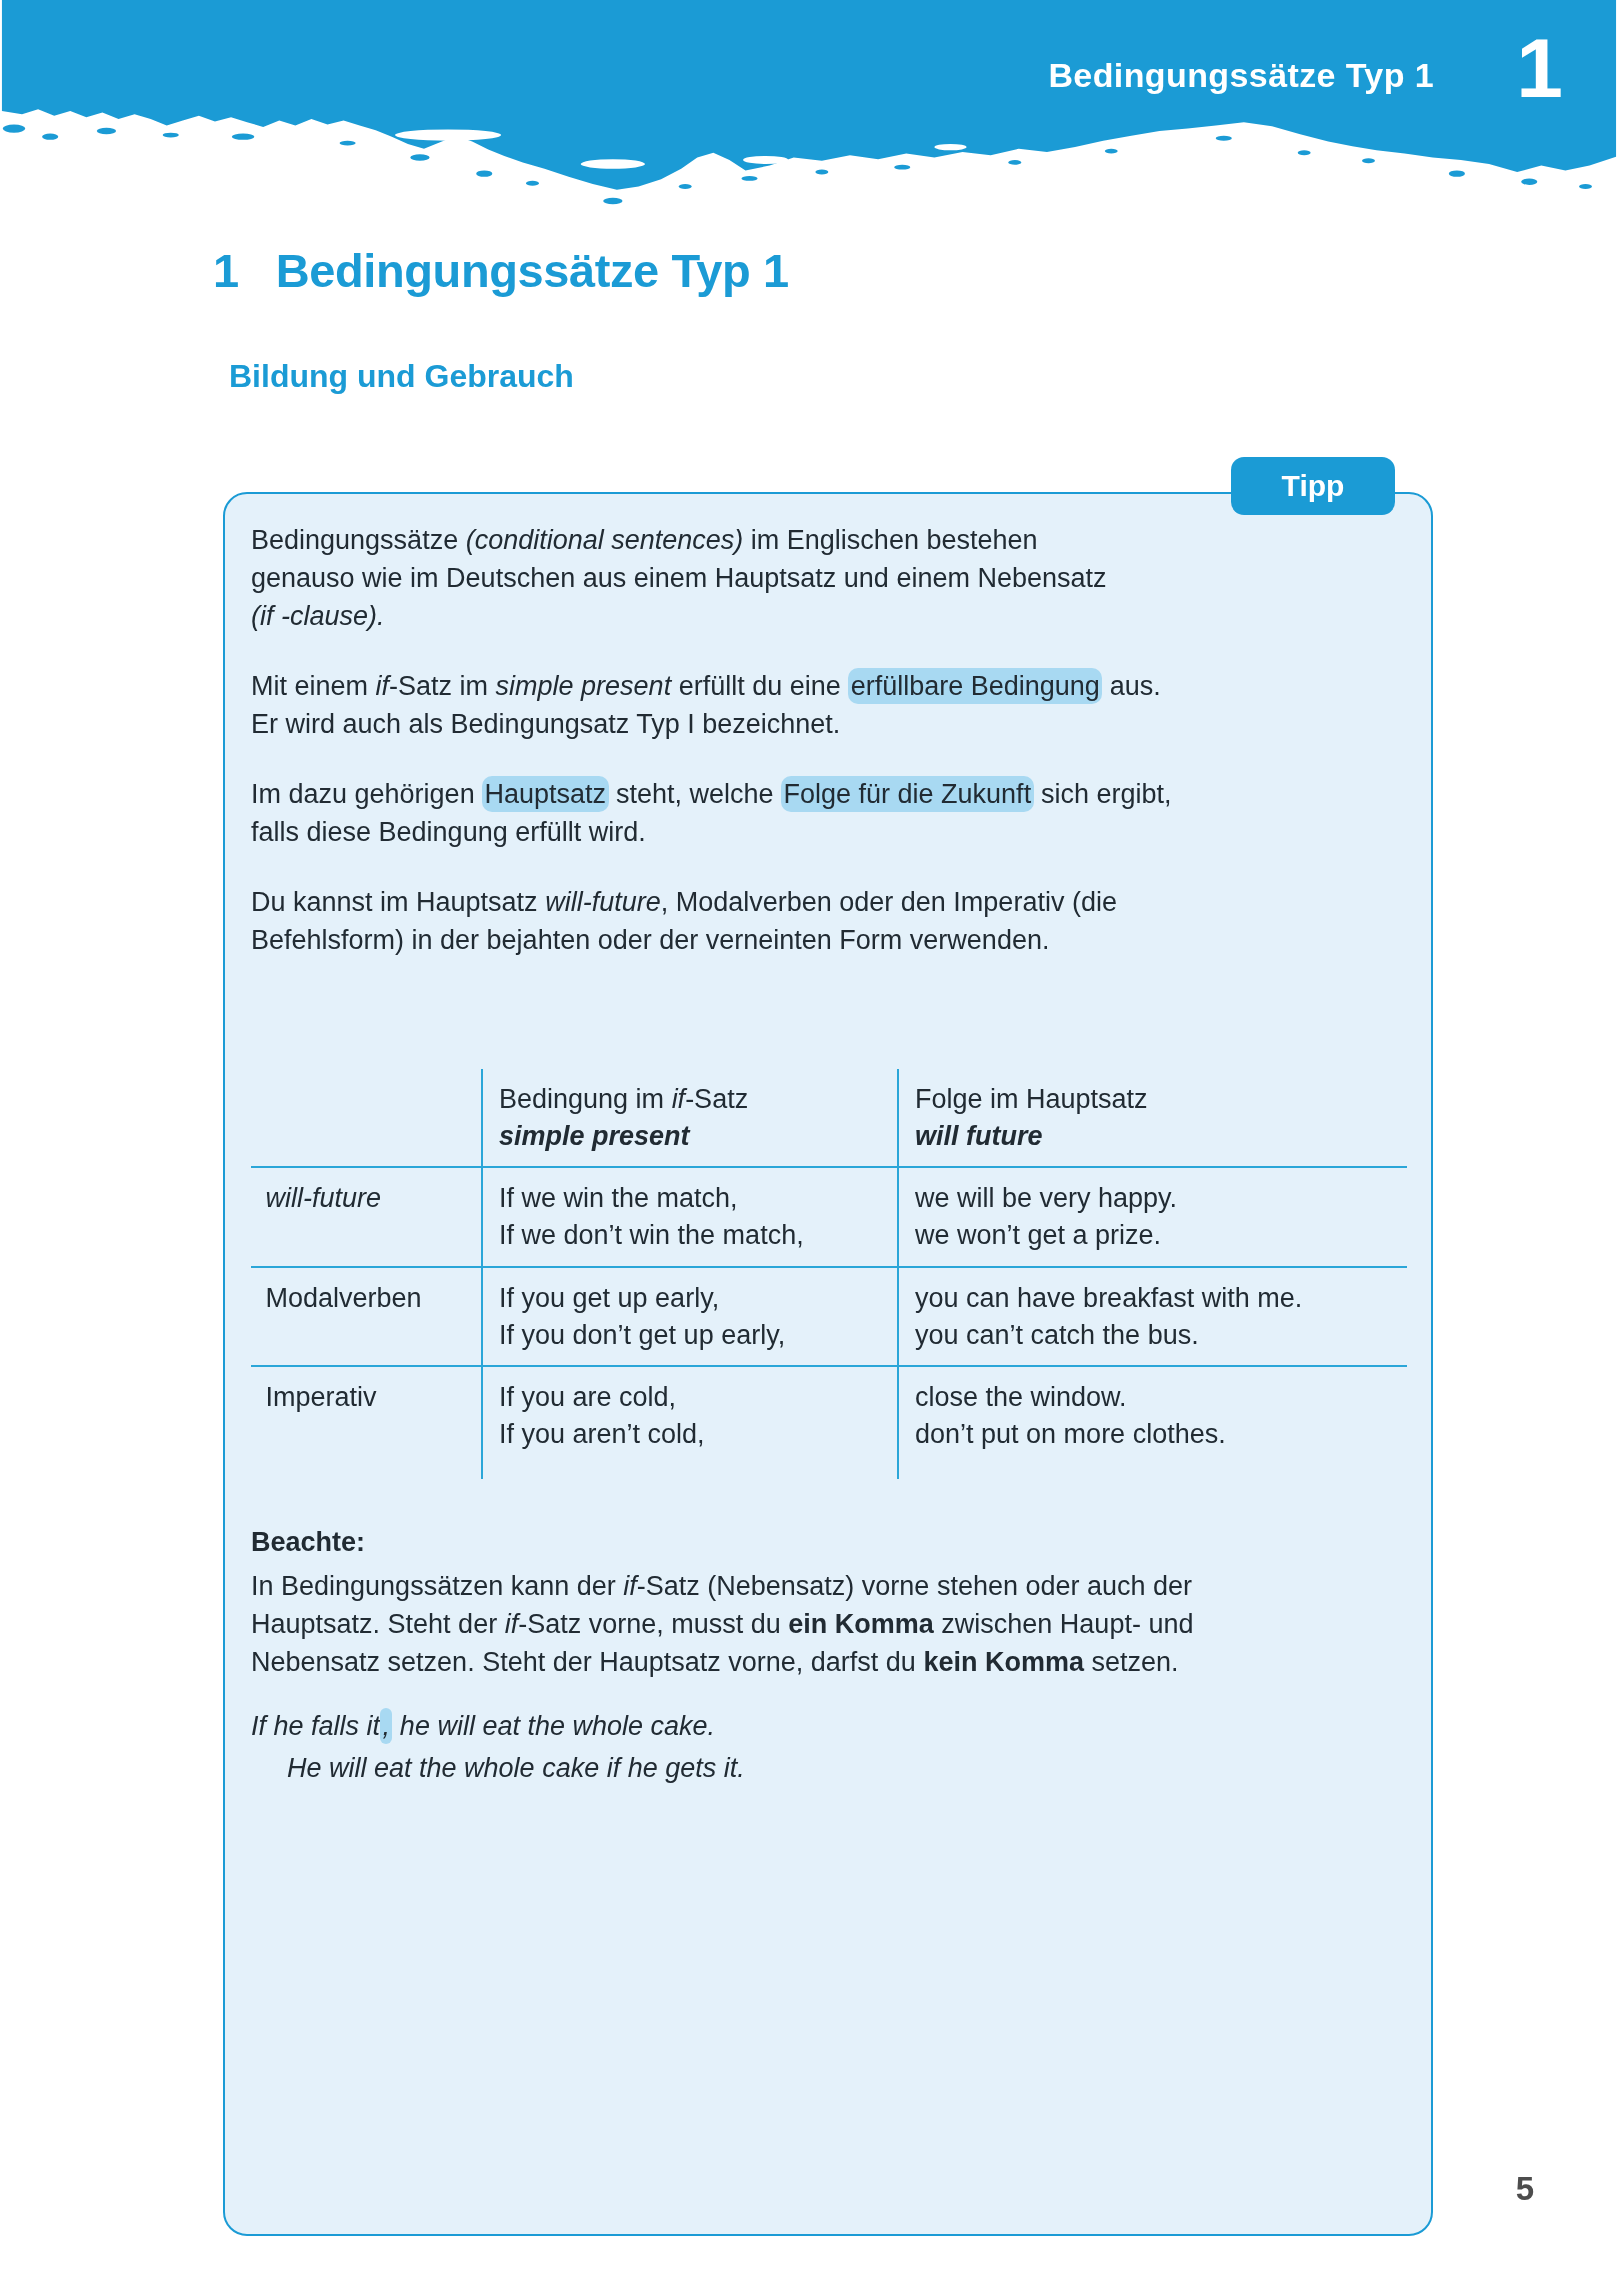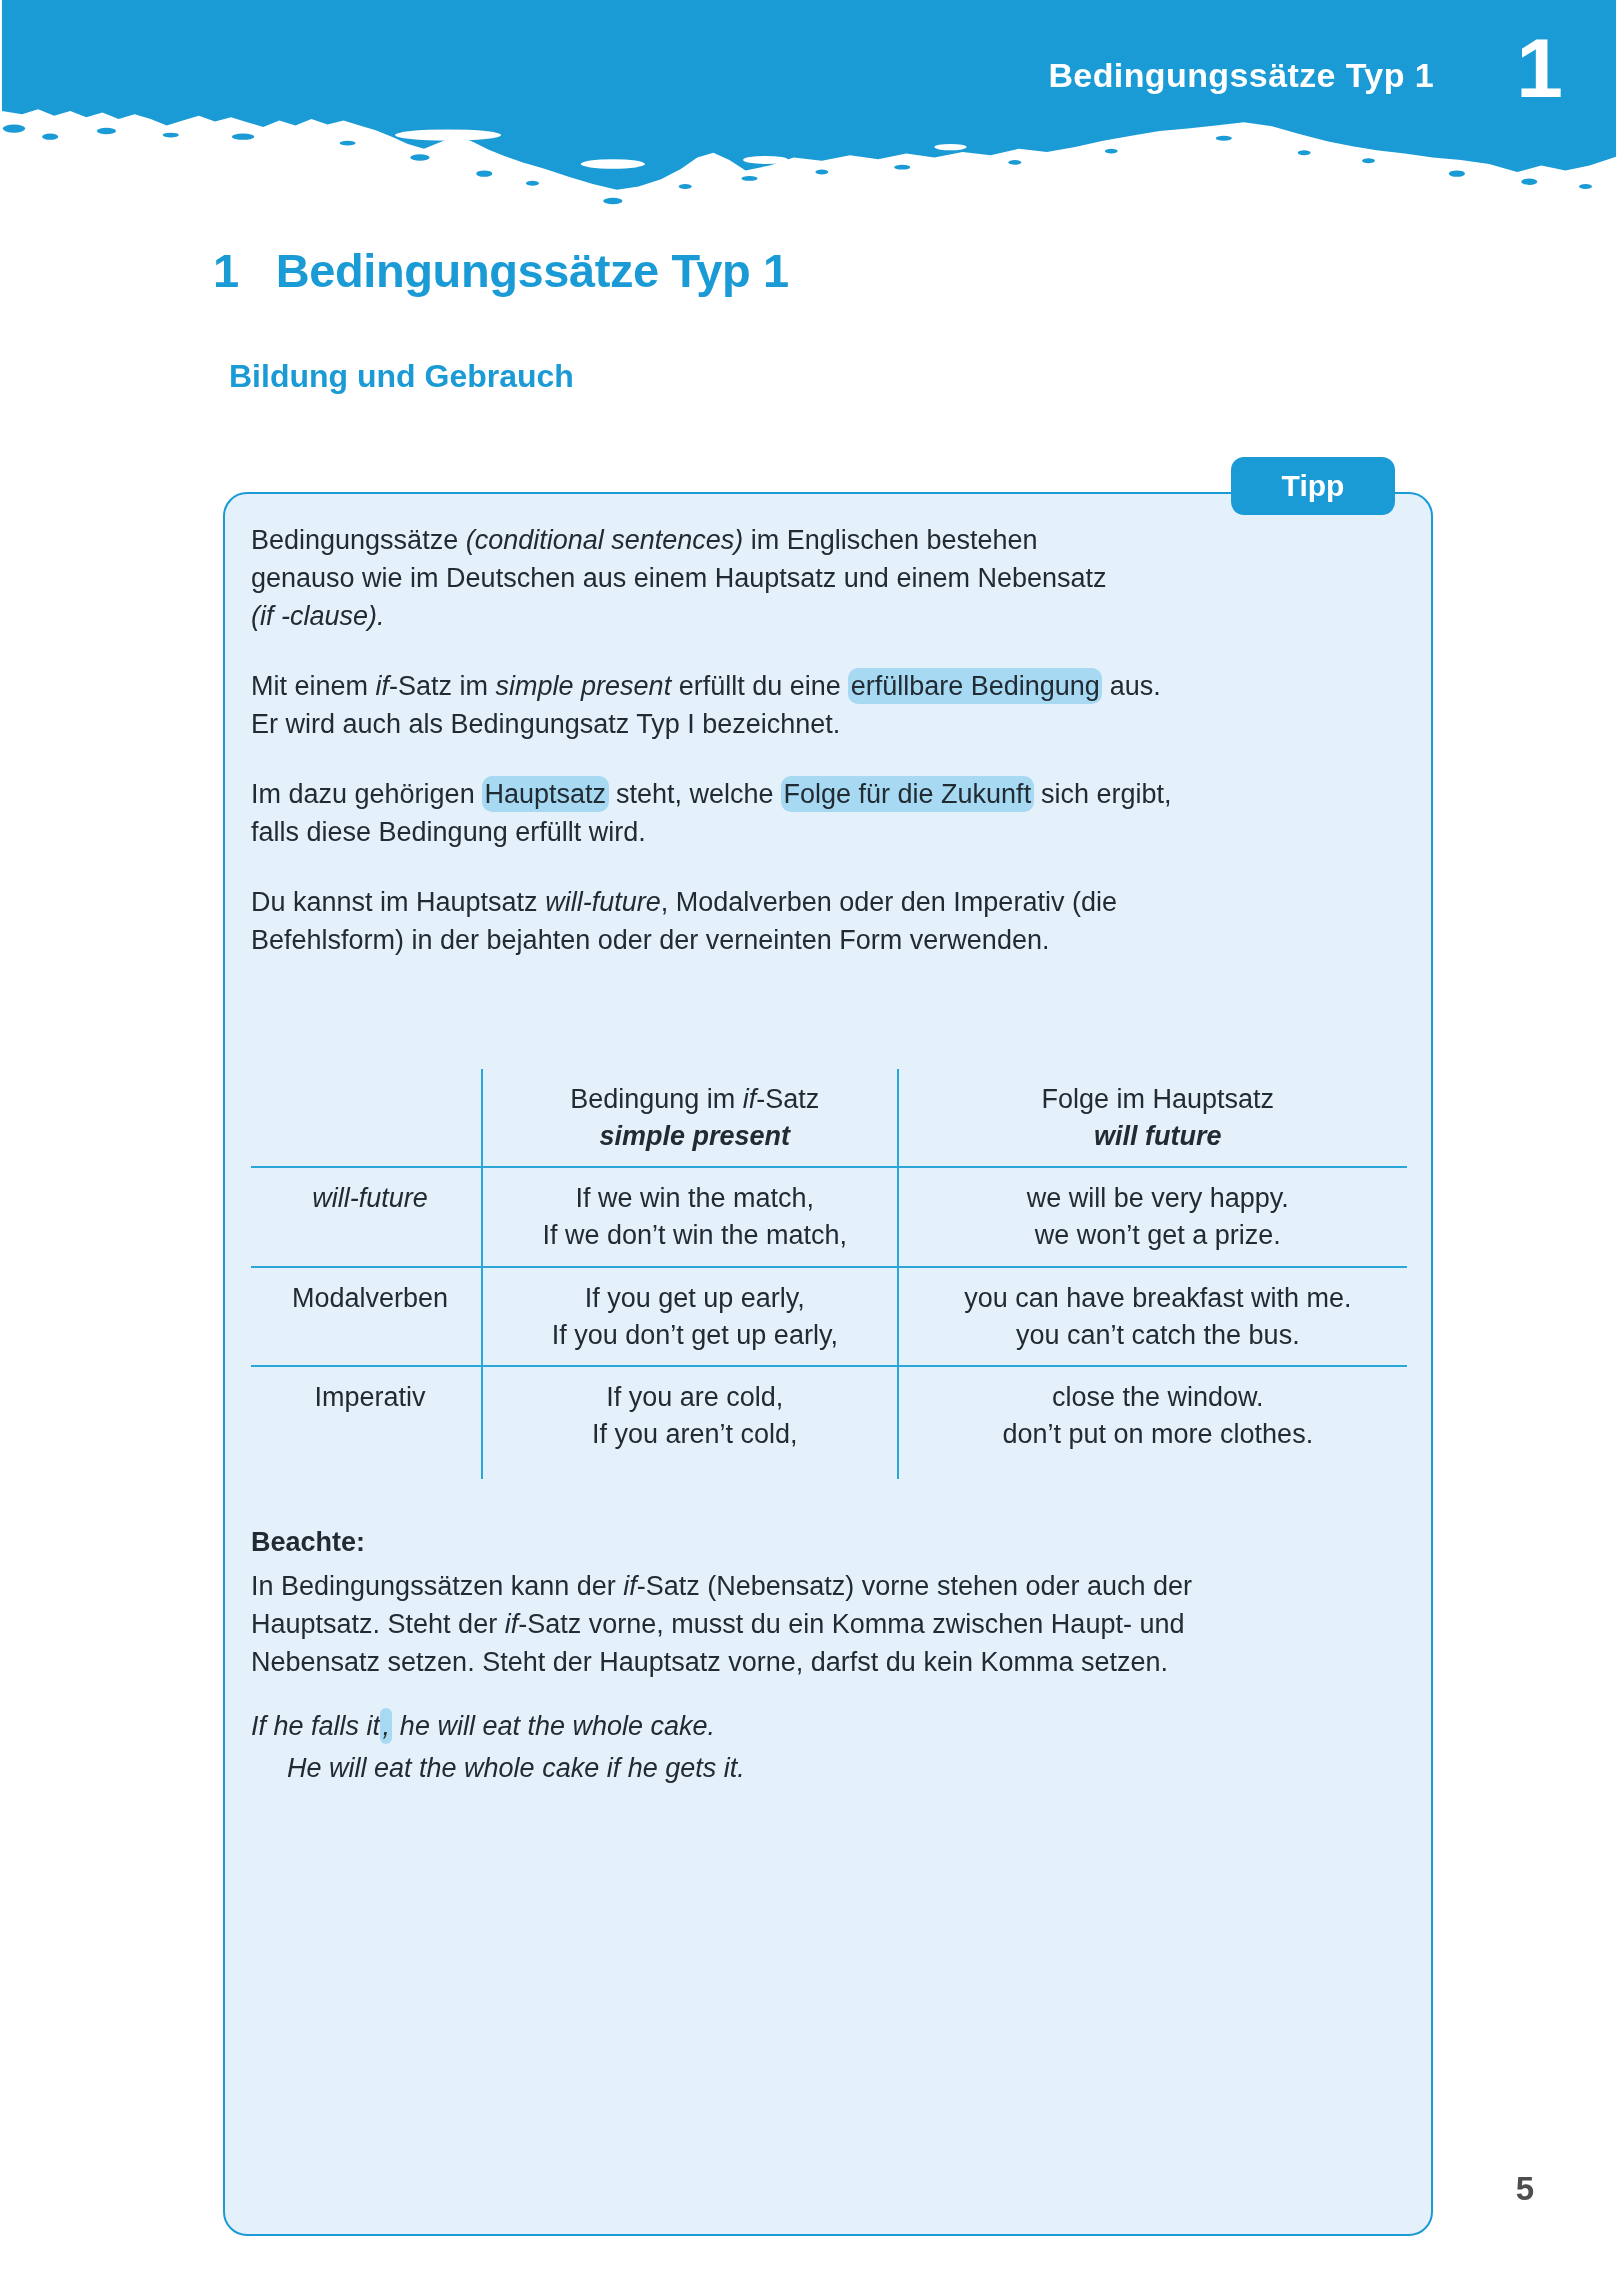--- a/index.html
+++ b/index.html
@@ -44,26 +44,26 @@
     padding:27px 24px 0 26px;
   }
   .tip-tab{
     position:absolute;top:-37px;right:36px;width:164px;height:58px;
     background:var(--accent);color:#fff;border-radius:13px;
     display:flex;align-items:center;justify-content:center;
     font-size:30px;font-weight:bold;z-index:2;
   }
   .para{margin:0 0 32px 0;font-size:27px;line-height:38px;}
   .r-i{font-style:italic;}
-  .r-b{font-weight:normal;}
+  .r-b{font-weight:bold;}
   .r-hl{background:var(--hl);padding:3.2px 2.4px;border-radius:10px;}
 
   
   .gtable{margin:110px 0 0 0;font-size:27px;line-height:37px;}
-  .trow{display:flex;text-align:center;}
+  .trow{display:flex;}
   .trow > div{box-sizing:border-box;}
   .trow + .trow{border-top:2.4px solid var(--line);}
   .ccol1{width:230px;padding:12px 6.4px 11.3px 14.5px;}
   .ccol2{width:416px;border-left:2.4px solid var(--line);padding:12px 6.4px 11.3px 16px;}
   .ccol3{flex:1;border-left:2.4px solid var(--line);padding:12px 6.4px 11.3px 16px;}
   .trow:last-child .ccol2,.trow:last-child .ccol3{padding-bottom:26px;}
   .bi{font-weight:bold;font-style:italic;}
   .it{font-style:italic;}
 
   

